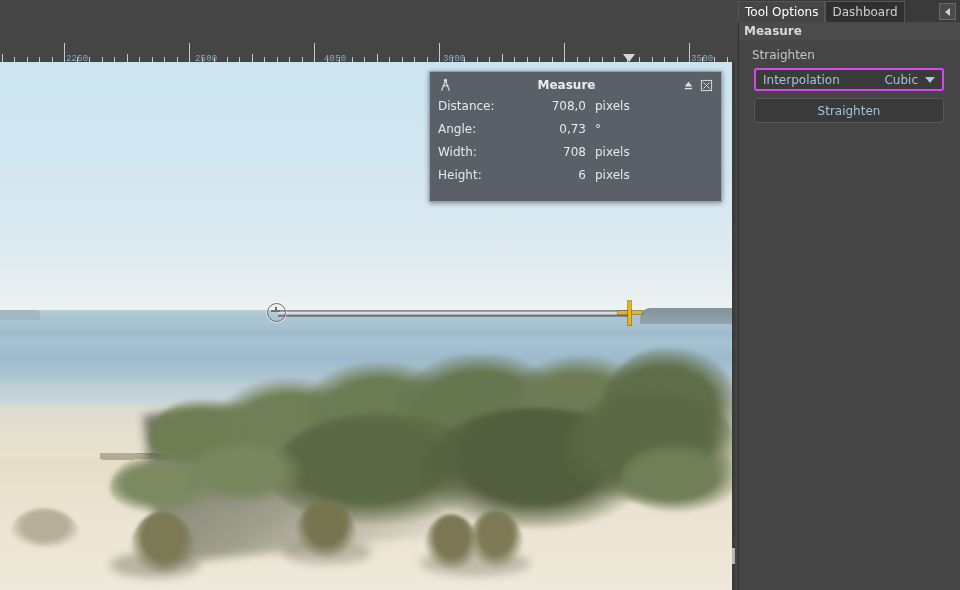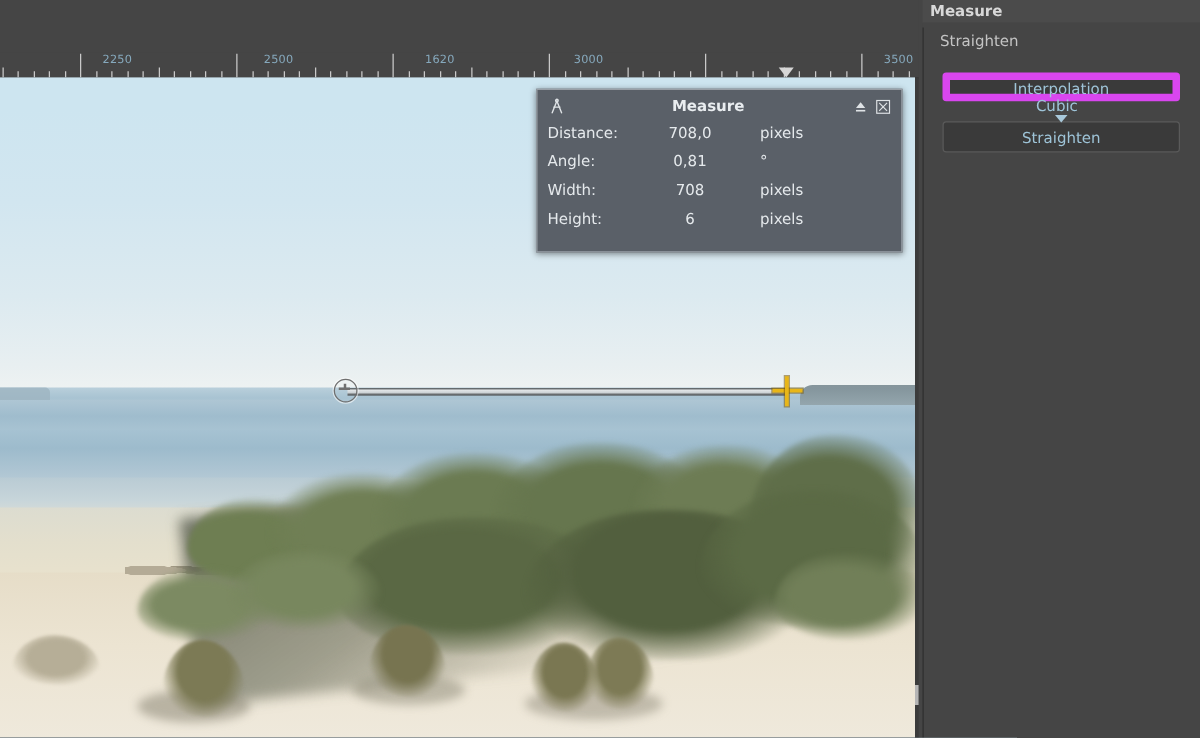--- a/index.html
+++ b/index.html
@@ -45,27 +45,28 @@
     position: absolute;
     bottom: 0;
     width: 1px;
     background: #c9c9c9;
   }
   #h-ruler .tick.minor { height: 5px; }
   #h-ruler .tick.mid   { height: 8px; }
   #h-ruler .tick.major { height: 19px; }
   #h-ruler .rlabel {
     position: absolute;
-    top: 1px;
+    top: 12px;
     font-size: 9px;
     line-height: 10px;
     color: #86a9bd;
     letter-spacing: 0.2px;
     white-space: nowrap;
-    padding-left: 18px;
+    padding-left: 2px;
+    font-family: Liberation Mono, monospace;
   }
   #h-ruler .pos-marker {
     position: absolute;
     bottom: 0px;
     width: 0; height: 0;
     border-left: 6px solid transparent;
     border-right: 6px solid transparent;
     border-top: 8px solid #d6d6d6;
   }
   
@@ -280,21 +281,21 @@
     padding: 1px 8px 10px 8px;
   }
   .md-row {
     display: flex;
     align-items: baseline;
     height: 23px;
     font-size: 12px;
     color: #e5e9ec;
   }
   .md-label { width: 80px; }
-  .md-value { width: 68px; text-align: center; padding-right: 22px; }
+  .md-value { width: 68px; text-align: right; padding-right: 9px; }
   .md-unit  { flex: 1; }
 
   
   #dock {
     position: absolute;
     left: 738px; top: 0;
     width: 222px;
     height: 590px;
     background: #454545;
   }
@@ -396,30 +397,29 @@
     width: 24px; height: 22px;
     display: flex; align-items: center; justify-content: center;
     margin-right: 2px;
   }
   .xbtn.on {
     background: #2b2b2b;
     border: 1px solid #646464;
     border-radius: 2px;
   }
   .combo {
-    margin: 16px 8px;
+    margin: 4px 8px;
     height: 23px;
     background: #3a3a3a;
-    border: 6px solid #d946ef;
+    border: 2px solid #d946ef;
     border-radius: 3px;
     display: flex;
     align-items: center;
     padding: 0 7px;
     box-sizing: border-box;
-    flex-direction: column;
   }
   .combo .cl { flex: 1; font-size: 12px; color: #9ec4d8; }
   .combo .cv { font-size: 12px; color: #9ec4d8; margin-right: 7px; }
   .combo .chev {
     width: 0; height: 0;
     border-left: 5px solid transparent;
     border-right: 5px solid transparent;
     border-top: 6px solid #a8c8da;
   }
   .pushbtn {
@@ -503,21 +503,21 @@
         <div class="tick minor" style="left: 639px;"></div>
         <div class="tick minor" style="left: 652px;"></div>
         <div class="tick minor" style="left: 664px;"></div>
         <div class="tick minor" style="left: 677px;"></div>
         <div class="tick major" style="left: 689px;"></div>
         <div class="tick minor" style="left: 702px;"></div>
         <div class="tick minor" style="left: 714px;"></div>
         <div class="tick minor" style="left: 727px;"></div>
         <div class="rlabel" style="left: 64px;">2250</div>
         <div class="rlabel" style="left: 193px;">2500</div>
-        <div class="rlabel" style="left: 322px;">1620</div>
+        <div class="rlabel" style="left: 322px;">4050</div>
         <div class="rlabel" style="left: 441px;">3000</div>
         <div class="rlabel" style="left: 560px; margin-top: 28px;">3250</div>
         <div class="rlabel" style="left: 689px;">3500</div>
         <div class="pos-marker" style="left: 623px;"></div>
       </div>
 
     <div id="photo">
       <div class="ph sky"></div>
       <div class="ph sea-far"></div>
       <div class="ph sea-mid"></div>
@@ -598,39 +598,46 @@
       </span>
     </div>
     <div id="md-body">
       <div class="md-row">
         <span class="md-label">Distance:</span>
         <span class="md-value">708,0</span>
         <span class="md-unit">pixels</span>
       </div>
       <div class="md-row">
         <span class="md-label">Angle:</span>
-        <span class="md-value">0,81</span>
+        <span class="md-value">0,73</span>
         <span class="md-unit">°</span>
       </div>
       <div class="md-row">
         <span class="md-label">Width:</span>
         <span class="md-value">708</span>
         <span class="md-unit">pixels</span>
       </div>
       <div class="md-row">
         <span class="md-label">Height:</span>
         <span class="md-value">6</span>
         <span class="md-unit">pixels</span>
       </div>
     </div>
   </div>
 
   <div id="dock">
     <div id="dock-left-edge"></div>
 
+    <div id="dock-tabbar">
+      <div class="dock-tab active">Tool Options</div>
+      <div class="dock-tab inactive">Dashboard</div>
+      <div id="dock-menu-btn">
+        <span class="tri"></span>
+      </div>
+    </div>
 
     <div id="tool-title">Measure</div>
 
     <div class="opt-section">
 
 
       <div class="group-title">Straighten</div>
 
 
       <div class="combo">

